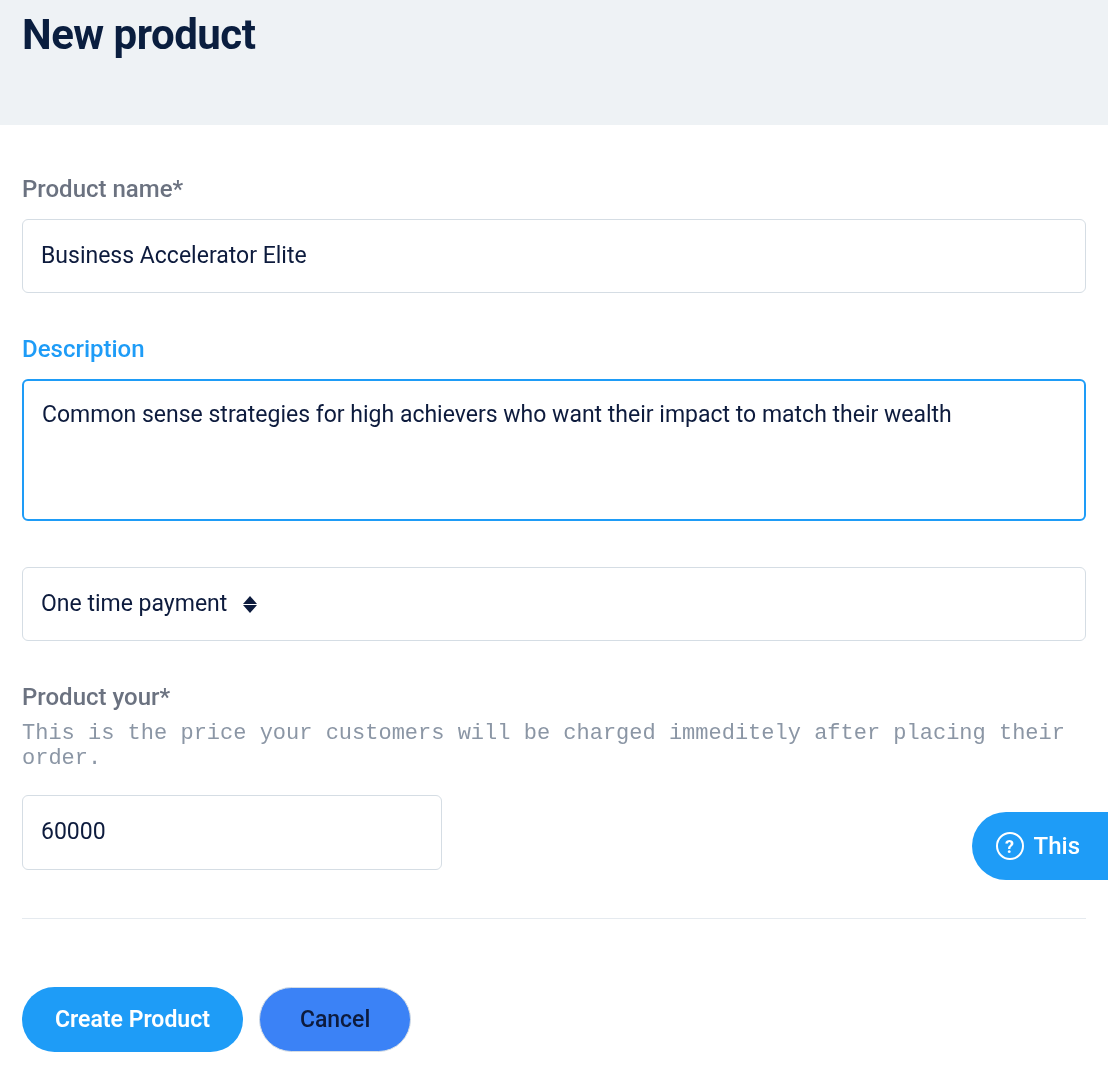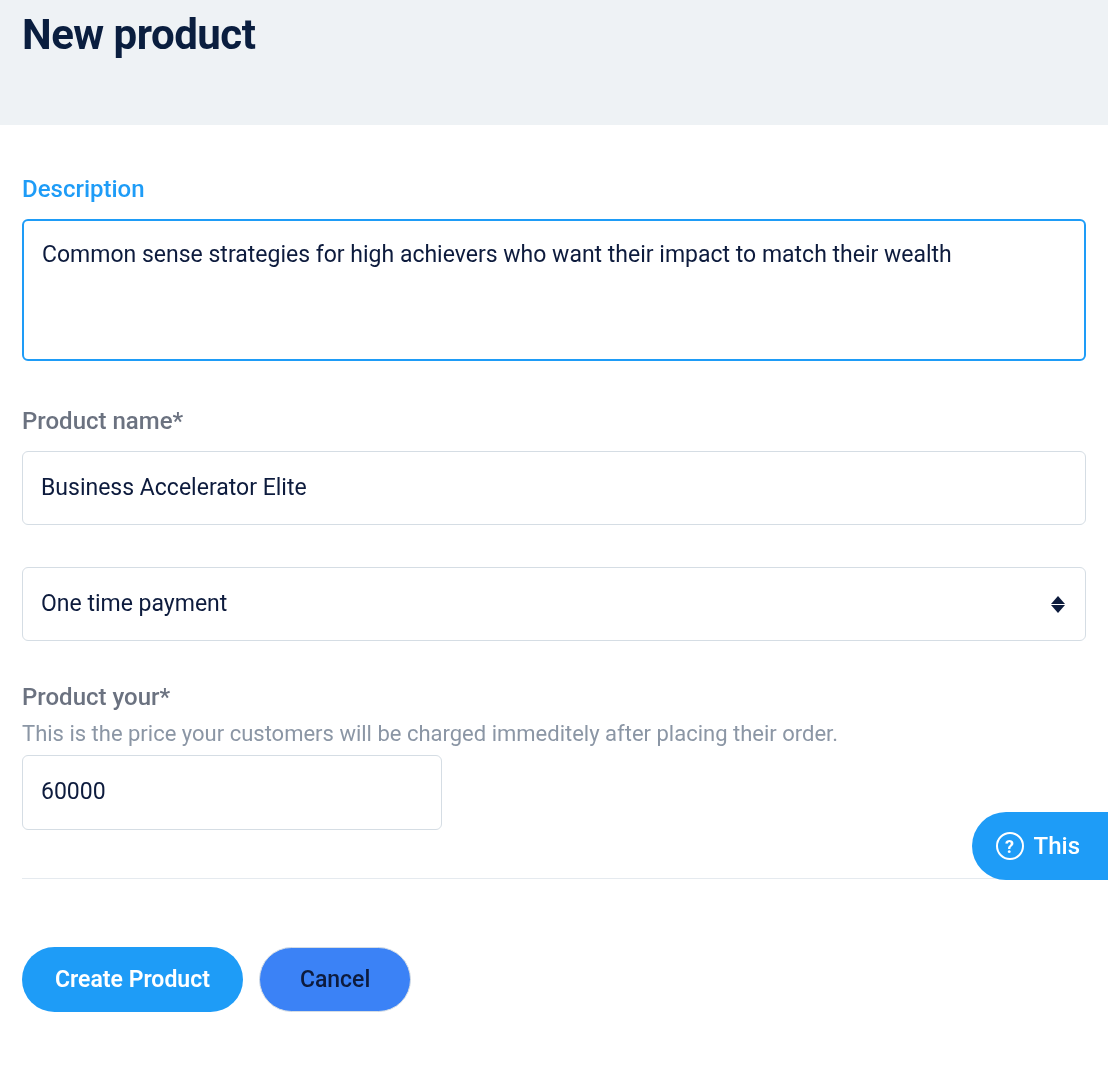--- a/index.html
+++ b/index.html
@@ -35,22 +35,23 @@
       color: #6b7280;
       display: block;
       margin-bottom: 16px;
     }
     .label.active {
       color: #1e9cf7;
     }
     .helper {
       font-size: 22px;
       color: #8b96a5;
-      margin-bottom: 9px;
+      margin-bottom: 24px;
       margin-top: -6px;
+      font-family: Liberation Mono, monospace;
     }
     .text-input, .textarea, .select-wrap, .price-input {
       width: 100%;
       border: 1px solid #d5dde4;
       border-radius: 6px;
       padding: 20px 18px;
       font-size: 23px;
       color: #0d1b3d;
       background: #ffffff;
       font-family: inherit;
@@ -62,21 +63,20 @@
       border: 2px solid #1e9cf7;
       padding: 18px 18px;
     }
     .price-input {
       width: 420px;
     }
     .select-wrap {
       position: relative;
       display: flex;
       align-items: center;
-      justify-content: space-between;
       cursor: pointer;
       gap: 16px;
     }
     .select-value {
       font-size: 23px;
       color: #0d1b3d;
     }
     .select-caret {
       width: 16px;
       height: 18px;
@@ -152,27 +152,27 @@
 </head>
 <body>
 
 <div class="header">
   <h1>New product</h1>
 </div>
 
 <div class="form-area">
 
   <div class="form-group">
+    <label class="label">Product name*</label>
+    <input type="text" class="text-input" value="Business Accelerator Elite" style="">
+  </div>
+
+  <div class="form-group">
     <label class="label active">Description</label>
     <textarea class="textarea" style="">Common sense strategies for high achievers who want their impact to match their wealth</textarea>
-  </div>
-
-  <div class="form-group">
-    <label class="label">Product name*</label>
-    <input type="text" class="text-input" value="Business Accelerator Elite" style="">
   </div>
 
   <div class="form-group">
     <div class="select-wrap">
       <span class="select-value">One time payment</span>
       <span class="select-caret">
         <svg width="14" height="8" viewBox="0 0 14 8">
             <polygon points="7,0 14,8 0,8" fill="#0d1b3d"></polygon>
           </svg>
         <svg width="14" height="8" viewBox="0 0 14 8">

